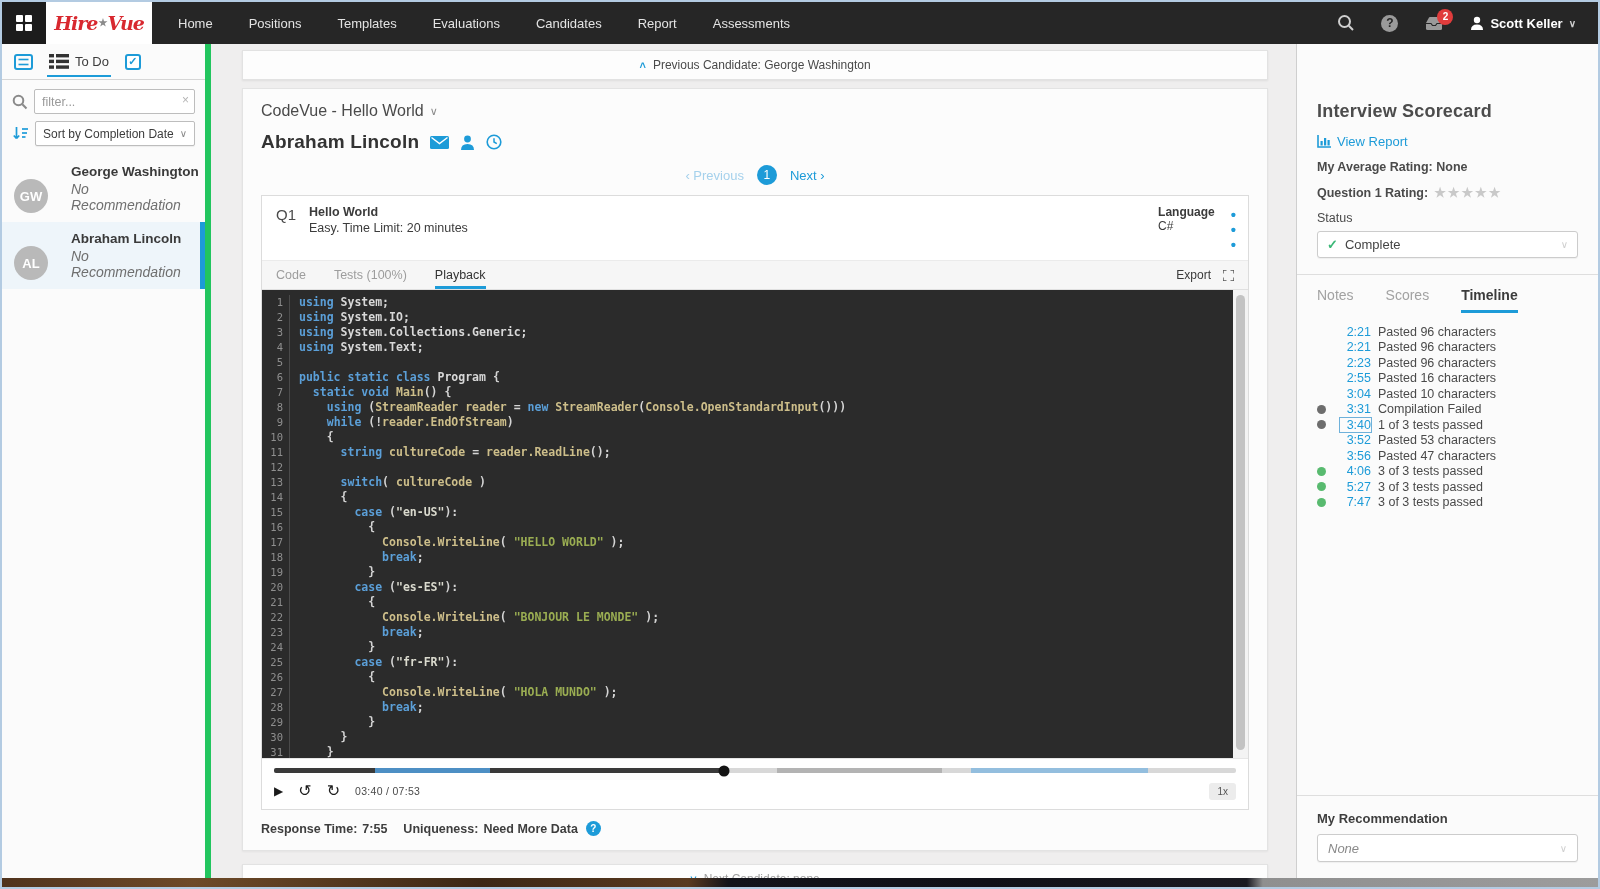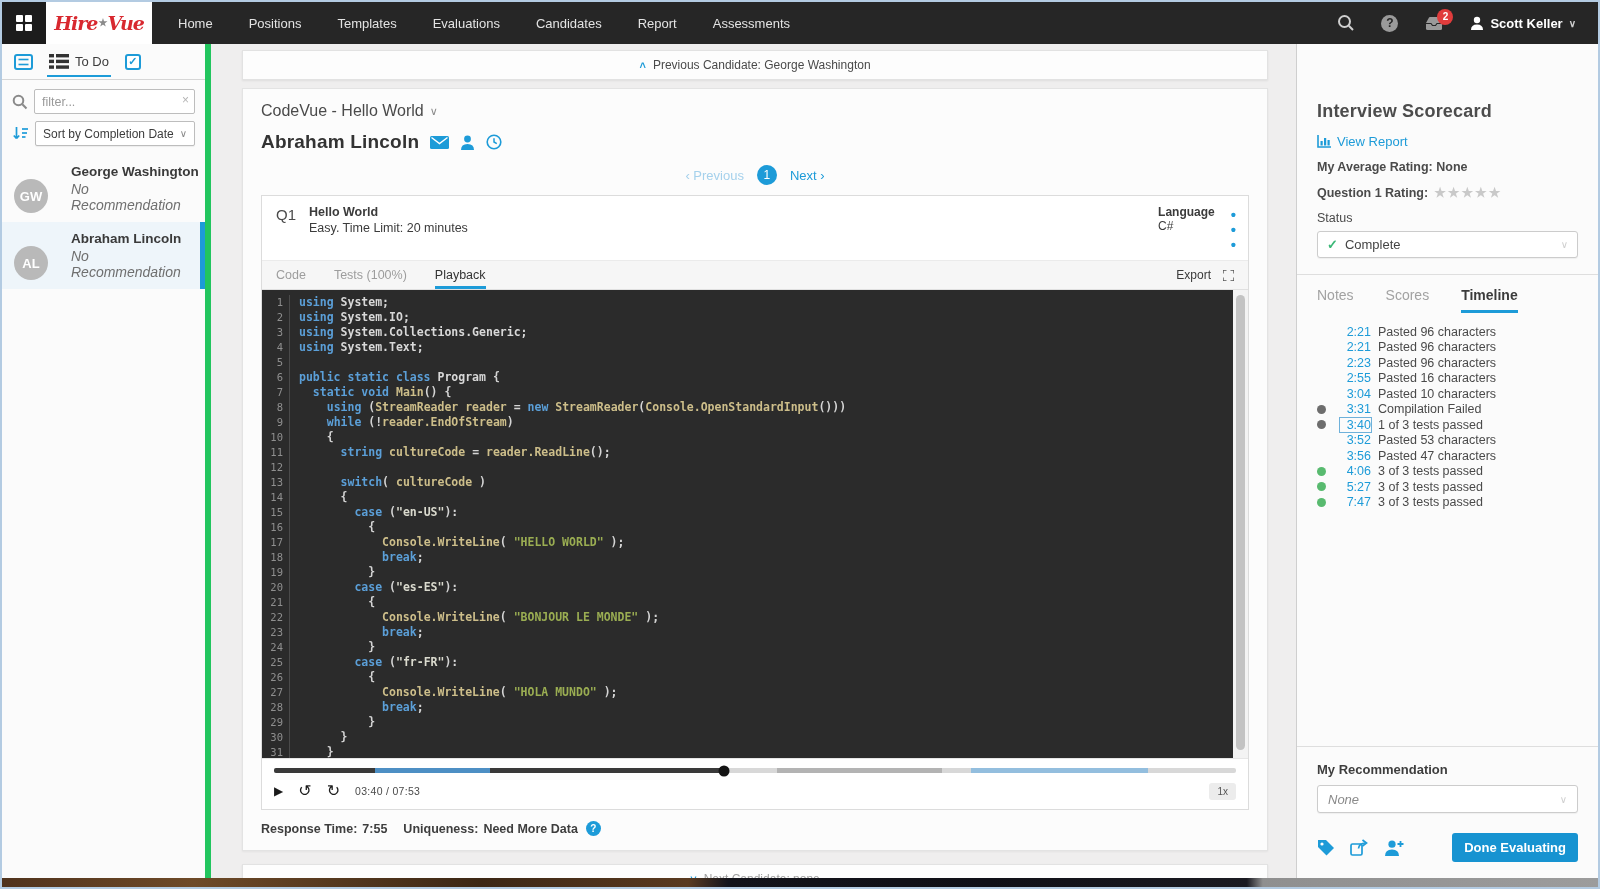--- a/index.html
+++ b/index.html
@@ -584,40 +584,17 @@
             <span class="tl-text">3 of 3 tests passed</span>
           </div>
         </div>
     </div>
     <div class="sc-bottom">
       <div class="rec-label">My Recommendation</div>
       <div class="rec-select">
         <span>None</span>
         <span class="caret">∨</span>
       </div>
-      <div class="rp-actions">
-        <span>
-          <svg class="icon-svg" width="18" height="17" viewBox="0 0 18 17">
-              <path d="M1 1 H9 L17 9 L9.5 16.5 L1 8 Z" fill="#1d9bd8"></path>
-              <circle cx="5" cy="5" r="1.6" fill="#fff"></circle>
-            </svg>
-        </span>
-        <span>
-          <svg class="icon-svg" width="19" height="17" viewBox="0 0 19 17">
-              <rect x="1" y="5" width="11" height="11" rx="1.5" fill="none" stroke="#1d9bd8" stroke-width="1.7"></rect>
-              <path d="M8.5 9.5 C9 5.5 12 4 15.5 4" fill="none" stroke="#1d9bd8" stroke-width="1.7"></path>
-              <path d="M12.5 1 L16.5 4 L12.5 7" fill="none" stroke="#1d9bd8" stroke-width="1.7"></path>
-            </svg>
-        </span>
-        <span>
-          <svg class="icon-svg" width="20" height="16" viewBox="0 0 20 16">
-              <circle cx="8" cy="4.2" r="3.6" fill="#1d9bd8"></circle>
-              <path d="M1 16 Q1 9.5 8 9.5 Q15 9.5 15 16 Z" fill="#1d9bd8"></path>
-              <path d="M16.5 1 V7 M13.5 4 H19.5" stroke="#1d9bd8" stroke-width="1.8"></path>
-            </svg>
-        </span>
-        <button class="done-btn">Done Evaluating</button>
-      </div>
     </div>
   </aside>
 
   <div class="wallpaper"></div>
 </div>
 
 </body></html>

